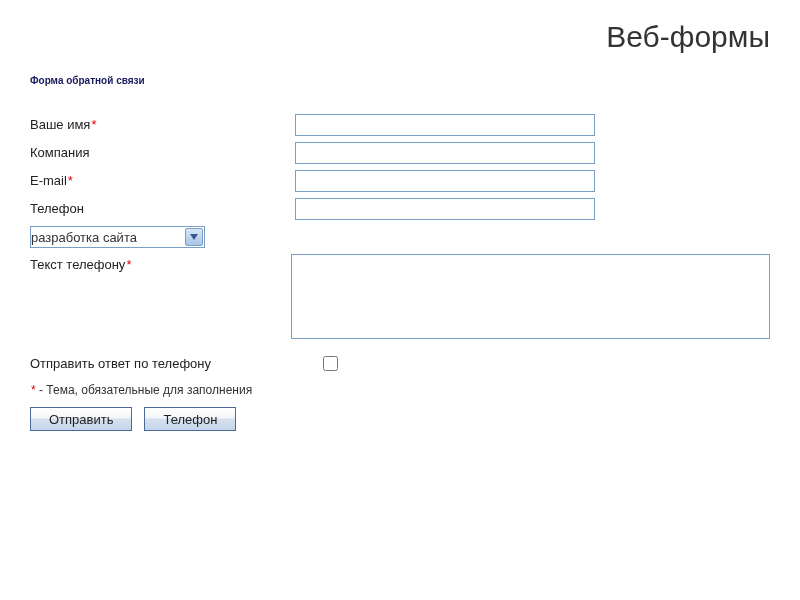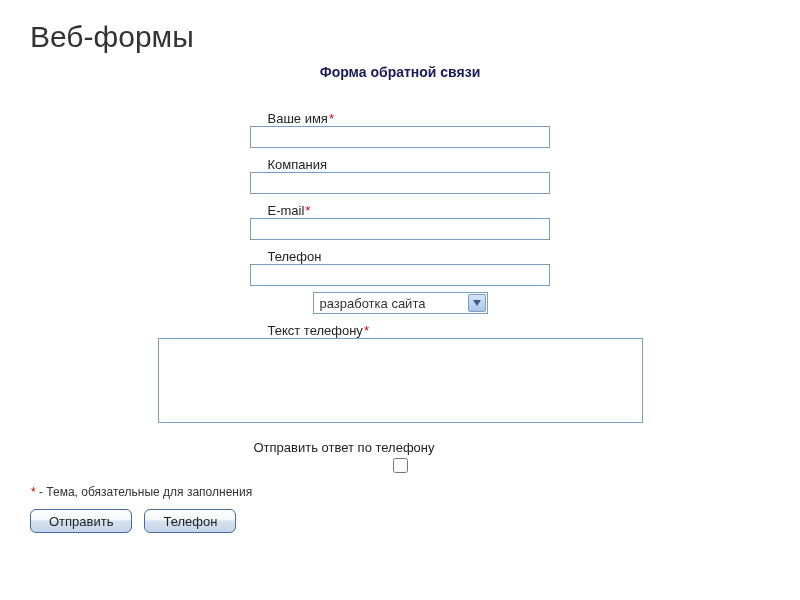--- a/index.html
+++ b/index.html
@@ -10,39 +10,37 @@
     body {
       font-family: Arial, Verdana, sans-serif;
       font-size: 13px;
       color: #333;
       background: #fff;
       width: 800px;
       height: 600px;
       padding: 20px 30px;
     }
     .page-title {
-      text-align: left;
+      text-align: right;
       font-size: 30px;
       font-weight: normal;
       color: #333;
-      margin-bottom: 10px;
+      margin-bottom: 21px;
       font-family: Arial, sans-serif;
     }
     .form-title {
       font-weight: bold;
       color: #1a1a5e;
-      font-size: 14px;
+      font-size: 10px;
       margin-bottom: 28px;
-      text-align: center;
     }
     .form-row {
       display: flex;
-      align-items: center;
+      align-items: flex-start;
       margin-bottom: 6px;
-      flex-direction: column;
     }
     .form-label {
       width: 265px;
       color: #222;
       font-size: 13px;
       padding-top: 3px;
     }
     .req {
       color: #d00;
       margin-left: 1px;
@@ -57,21 +55,21 @@
       font-family: inherit;
     }
     .select-wrap {
       position: relative;
       width: 175px;
       height: 22px;
       border: 1px solid #7a9ec5;
       background: #fff;
       display: flex;
       align-items: center;
-      padding-left: 6px;
+      padding-left: 0;
       font-size: 13px;
       color: #333;
     }
     .select-arrow-btn {
       position: absolute;
       right: 1px;
       top: 1px;
       width: 18px;
       height: 18px;
       background: linear-gradient(to bottom, #d8e6f7, #a9c5e8);
@@ -113,21 +111,21 @@
     }
     .button-row {
       margin-top: 10px;
       display: flex;
       gap: 12px;
     }
     .btn {
       height: 24px;
       padding: 0 18px;
       border: 1px solid #4a6a9a;
-      border-radius: 6px;
+      border-radius: 0;
       background: linear-gradient(to bottom, #ffffff 0%, #f3f6fa 45%, #d6e1ef 50%, #c5d5ea 100%);
       color: #222;
       font-size: 13px;
       font-family: inherit;
       cursor: pointer;
     }
     textarea::-webkit-scrollbar {
       width: 17px;
     }
     textarea::-webkit-scrollbar-track {

